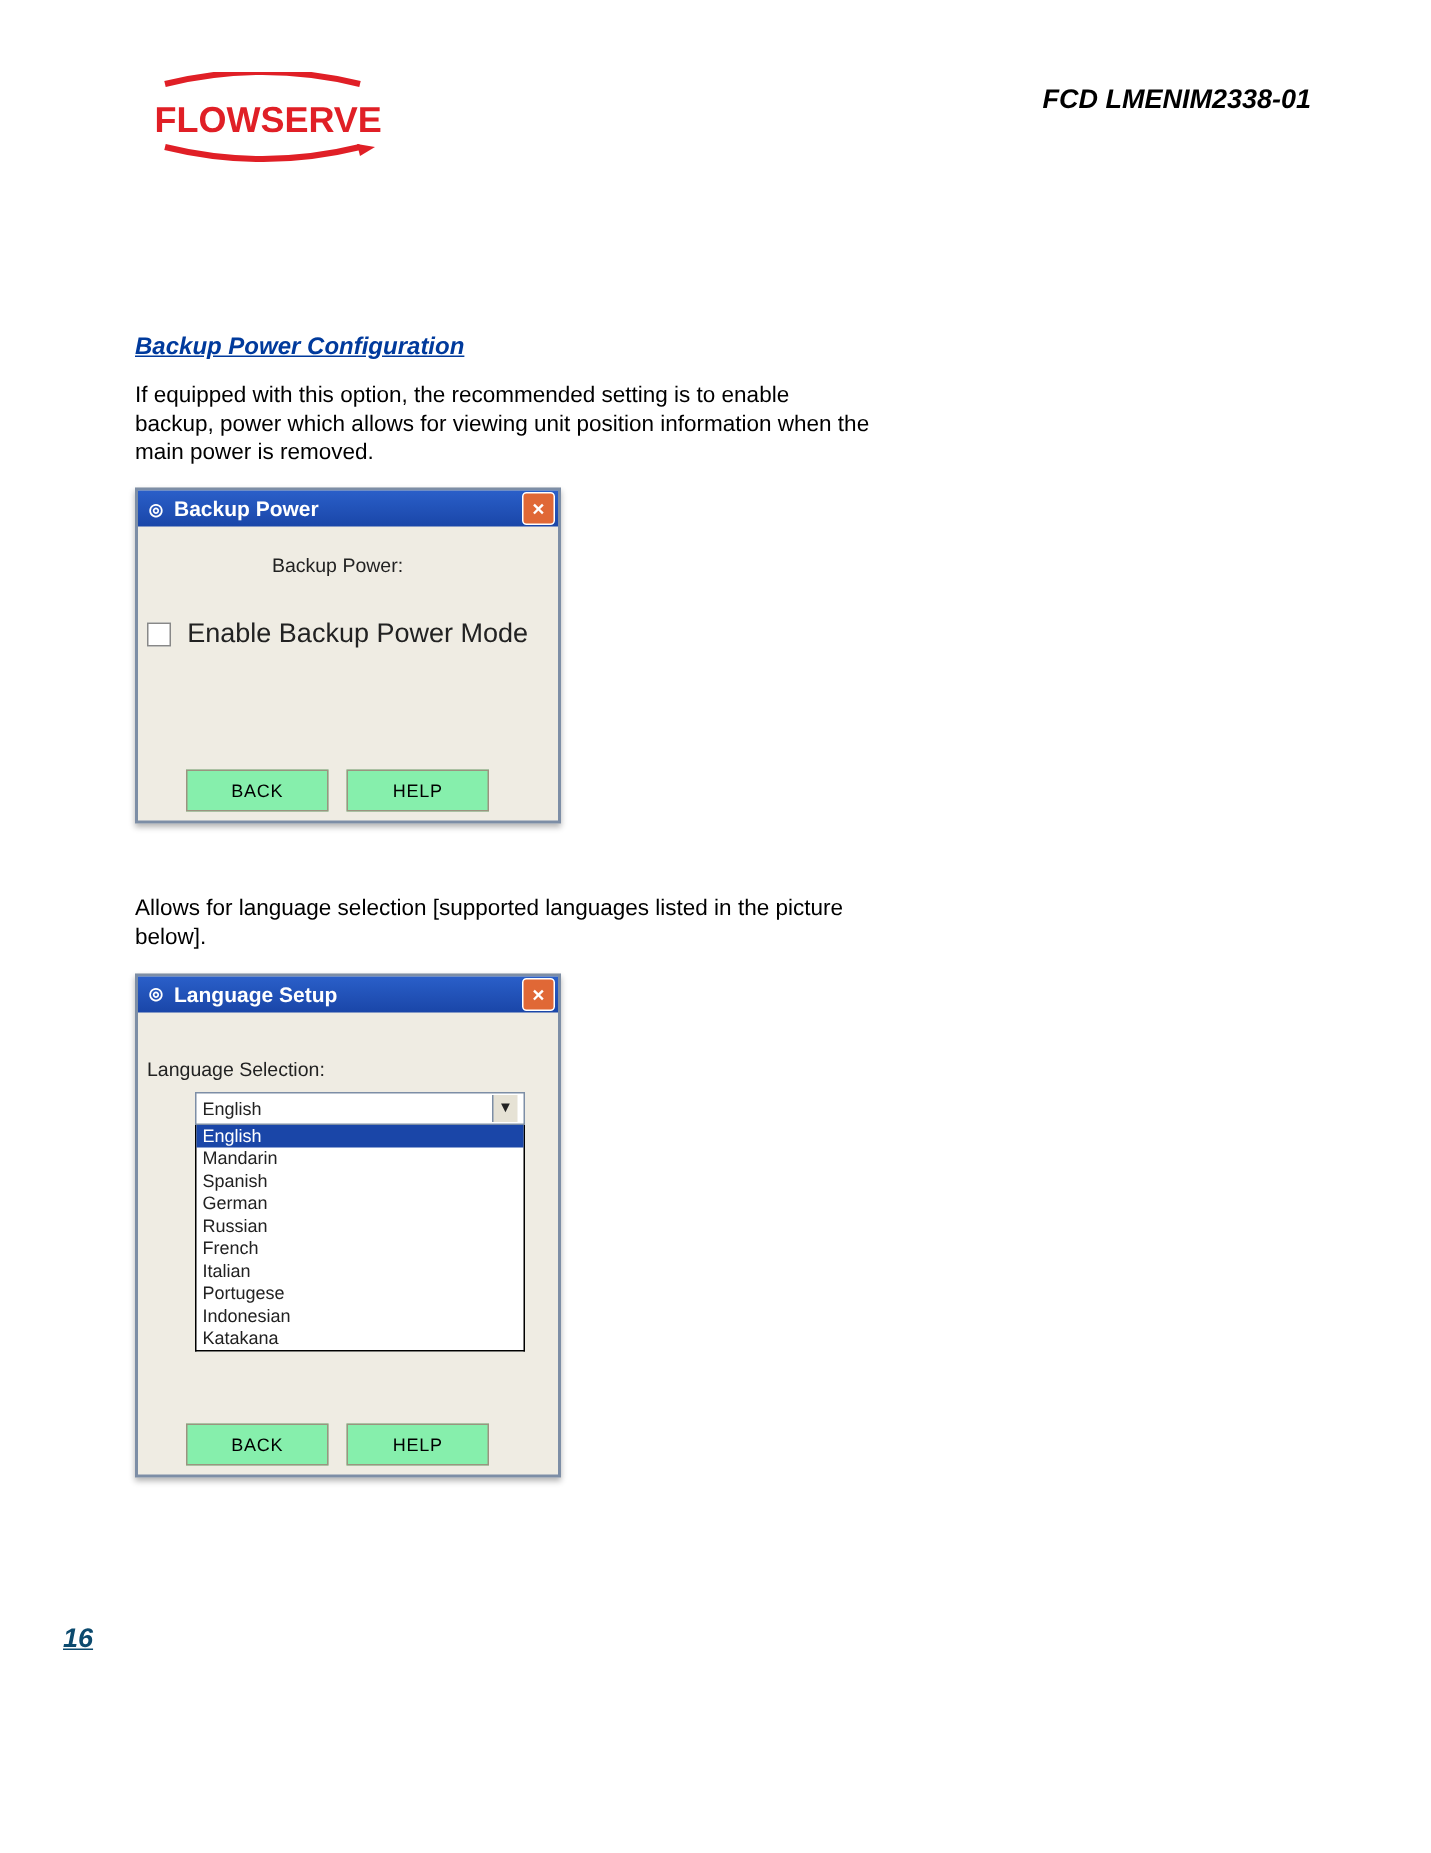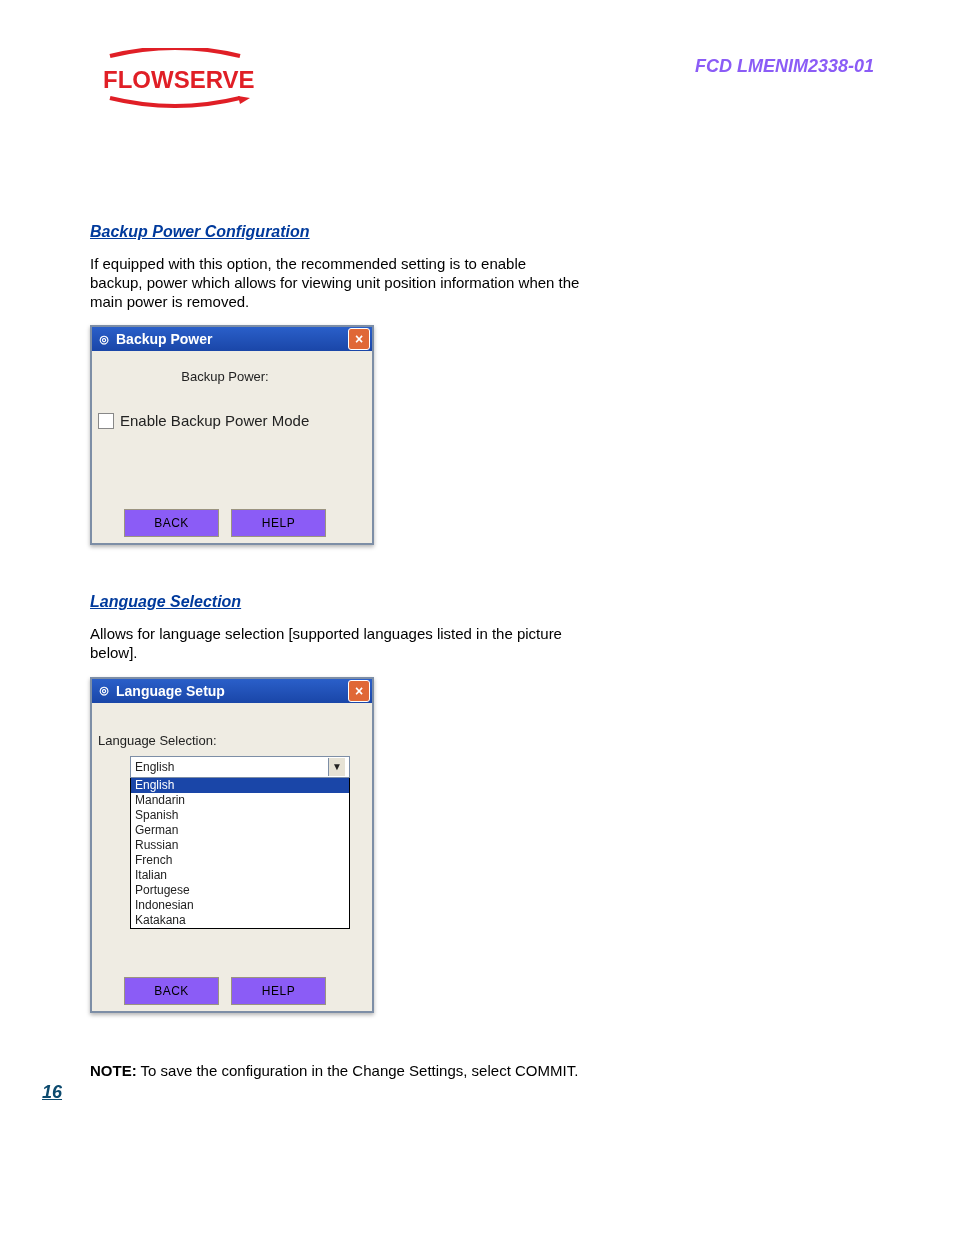--- a/index.html
+++ b/index.html
@@ -22,21 +22,21 @@
     align-items: flex-start;
   }
   .logo {
     width: 170px;
     height: 60px;
   }
   .doc-id {
     font-style: italic;
     font-weight: bold;
     font-size: 18px;
-    color: #8b5cf6;
+    color: #000000;
     padding-top: 8px;
   }
   .content {
     margin-top: 115px;
     max-width: 490px;
   }
   .section-title {
     color: #003a9c;
     font-size: 16px;
     font-weight: bold;
@@ -114,41 +114,41 @@
     color: #222;
   }
   .section-label {
     text-align: center;
     margin: 8px 0 28px 0;
     font-size: 13px;
   }
   .checkbox-row {
     display: flex;
     align-items: center;
-    justify-content: flex-start;
+    justify-content: space-between;
     gap: 6px;
     margin-bottom: 80px;
-    font-size: 15px;
+    font-size: 18px;
   }
   .checkbox {
     width: 14px;
     height: 14px;
     border: 1px solid #888;
     background: #fff;
   }
   .btn-row {
     display: flex;
     justify-content: center;
     gap: 12px;
     margin-top: 8px;
   }
   .win-btn {
     width: 95px;
     height: 28px;
-    background: #8b5cf6;
+    background: #86efac;
     border: 1px solid #9b9480;
     font-size: 12px;
     font-family: Tahoma, Arial, sans-serif;
     letter-spacing: 0.5px;
     cursor: pointer;
   }
   
   .dialog.language { width: 280px; }
   .dialog.language .dialog-body { padding-top: 30px; }
   .lang-select-label {
@@ -245,21 +245,20 @@
           <span class="checkbox"></span>
           <span>Enable Backup Power Mode</span>
         </div>
         <div class="btn-row">
           <button class="win-btn">BACK</button>
           <button class="win-btn">HELP</button>
         </div>
       </div>
     </div>
 
-    <div class="section-title">Language Selection</div>
     <p class="body-text">Allows for language selection [supported languages listed in the picture below].</p>
 
     <div class="dialog language">
       <div class="titlebar">
         <span class="title-left">
           <span class="title-icon">◎</span>
           <span>Language Setup</span>
         </span>
         <span class="close-btn">×</span>
       </div>
@@ -284,20 +283,17 @@
             </div>
         </div>
         <div class="lang-btn-gap"></div>
         <div class="btn-row">
           <button class="win-btn">BACK</button>
           <button class="win-btn">HELP</button>
         </div>
       </div>
     </div>
 
-    <div class="note-text">
-      <span class="bold">NOTE:</span><span> To save the configuration in the Change Settings, select COMMIT.</span>
-    </div>
 
   </div>
 
   <div class="page-number">16</div>
 </div>
 
 </body></html>

